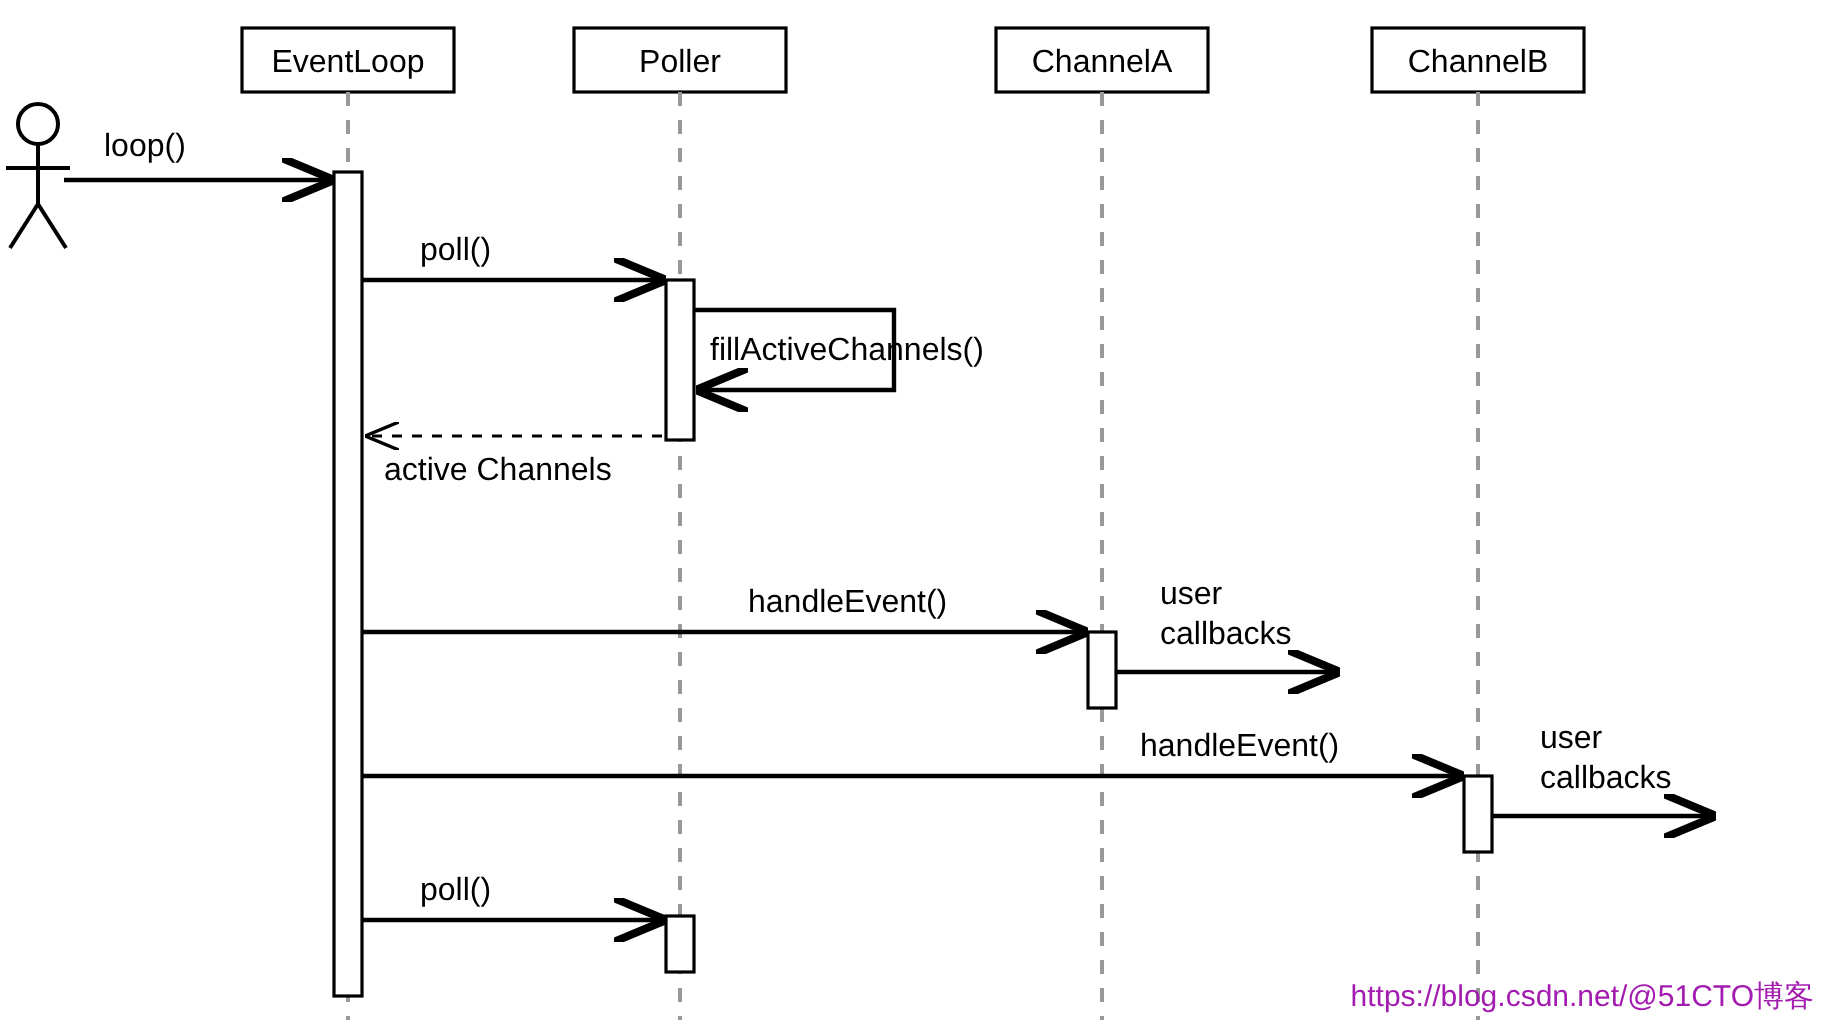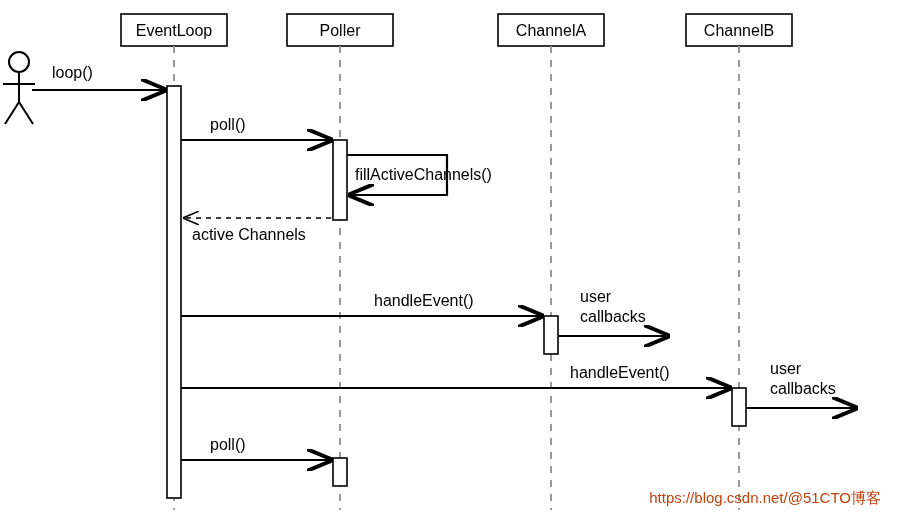--- a/index.html
+++ b/index.html
@@ -13,21 +13,21 @@
     overflow: hidden;
     position: relative;
   }
   svg { display: block; }
   .lifeline-box { fill: #ffffff; stroke: #000000; stroke-width: 1.6; }
   .lifeline-dash { stroke: #999; stroke-width: 2; stroke-dasharray: 7 7; }
   .activation   { fill: #ffffff; stroke: #000000; stroke-width: 1.6; }
   .msg-line     { stroke: #000000; stroke-width: 2.2; fill: none; }
   .msg-dash     { stroke: #000000; stroke-width: 1.4; fill: none; stroke-dasharray: 5 5; }
   .label        { font-size: 16px; fill: #000; }
-  .watermark    { position:absolute; bottom:6px; right:38px; color:#c2410c; font-size:15px; pointer-events:none; }
+  .watermark    { position:absolute; bottom:6px; right:12px; color:#a21caf; font-size:15px; pointer-events:none; }
 </style>
 </head>
 <body>
 
 <svg width="919" height="514" viewBox="0 0 919 514">
   <defs>
     <marker id="arrow" markerWidth="12" markerHeight="10" refX="11" refY="5" orient="auto">
       <path d="M0,0 L12,5 L0,10" fill="none" stroke="#000" stroke-width="1.8"></path>
     </marker>
     <marker id="darrow" markerWidth="12" markerHeight="10" refX="11" refY="5" orient="auto">

